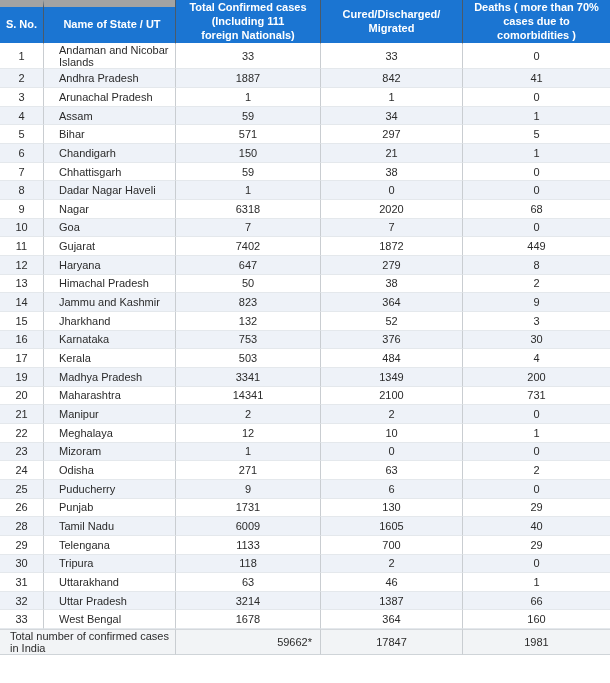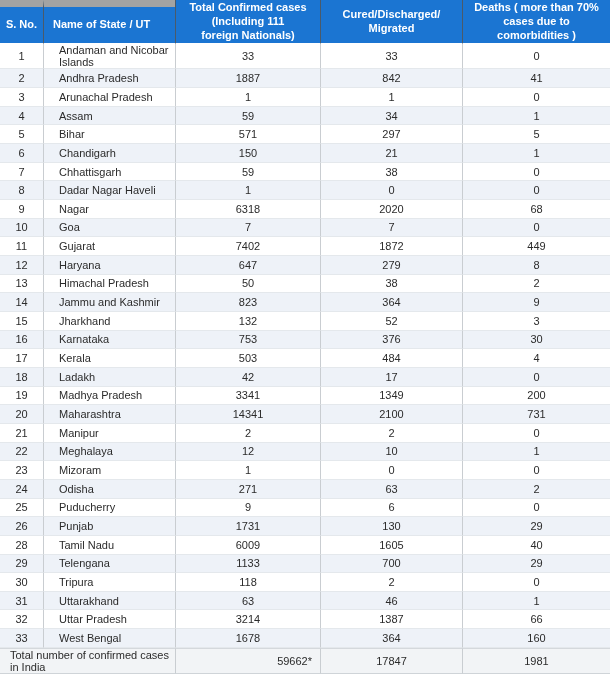--- a/index.html
+++ b/index.html
@@ -33,21 +33,21 @@
     text-align: center;
     vertical-align: middle;
     padding: 1px 4px;
     height: 31px;
     border-bottom: 1px solid #ffffff;
     white-space: pre-line;
     line-height: 1.25;
   }
   th + th { border-left: 1px solid #4a5a6a; }
   th.short { border-top: 7px solid #a3a3a3; }
-  th.state-h { text-align: left; padding-left: 9px; }
+  th.state-h { text-align: center; padding-left: 9px; }
   
   td {
     font-size: 11px;
     color: #2b2b2b;
     height: 18.66px;
     padding: 0 4px;
     vertical-align: middle;
     border-bottom: 1px solid #e4e8ec;
     background: #ffffff;
     line-height: 1.1;
@@ -207,27 +207,20 @@
           <td class="c">30</td>
         </tr>
         <tr>
           <td class="c">17</td>
           <td class="state">Kerala</td>
           <td class="c">503</td>
           <td class="c">484</td>
           <td class="c">4</td>
         </tr>
         <tr>
-          <td class="c">18</td>
-          <td class="state">Ladakh</td>
-          <td class="c">42</td>
-          <td class="c">17</td>
-          <td class="c">0</td>
-        </tr>
-        <tr>
           <td class="c">19</td>
           <td class="state">Madhya Pradesh</td>
           <td class="c">3341</td>
           <td class="c">1349</td>
           <td class="c">200</td>
         </tr>
         <tr>
           <td class="c">20</td>
           <td class="state">Maharashtra</td>
           <td class="c">14341</td>

